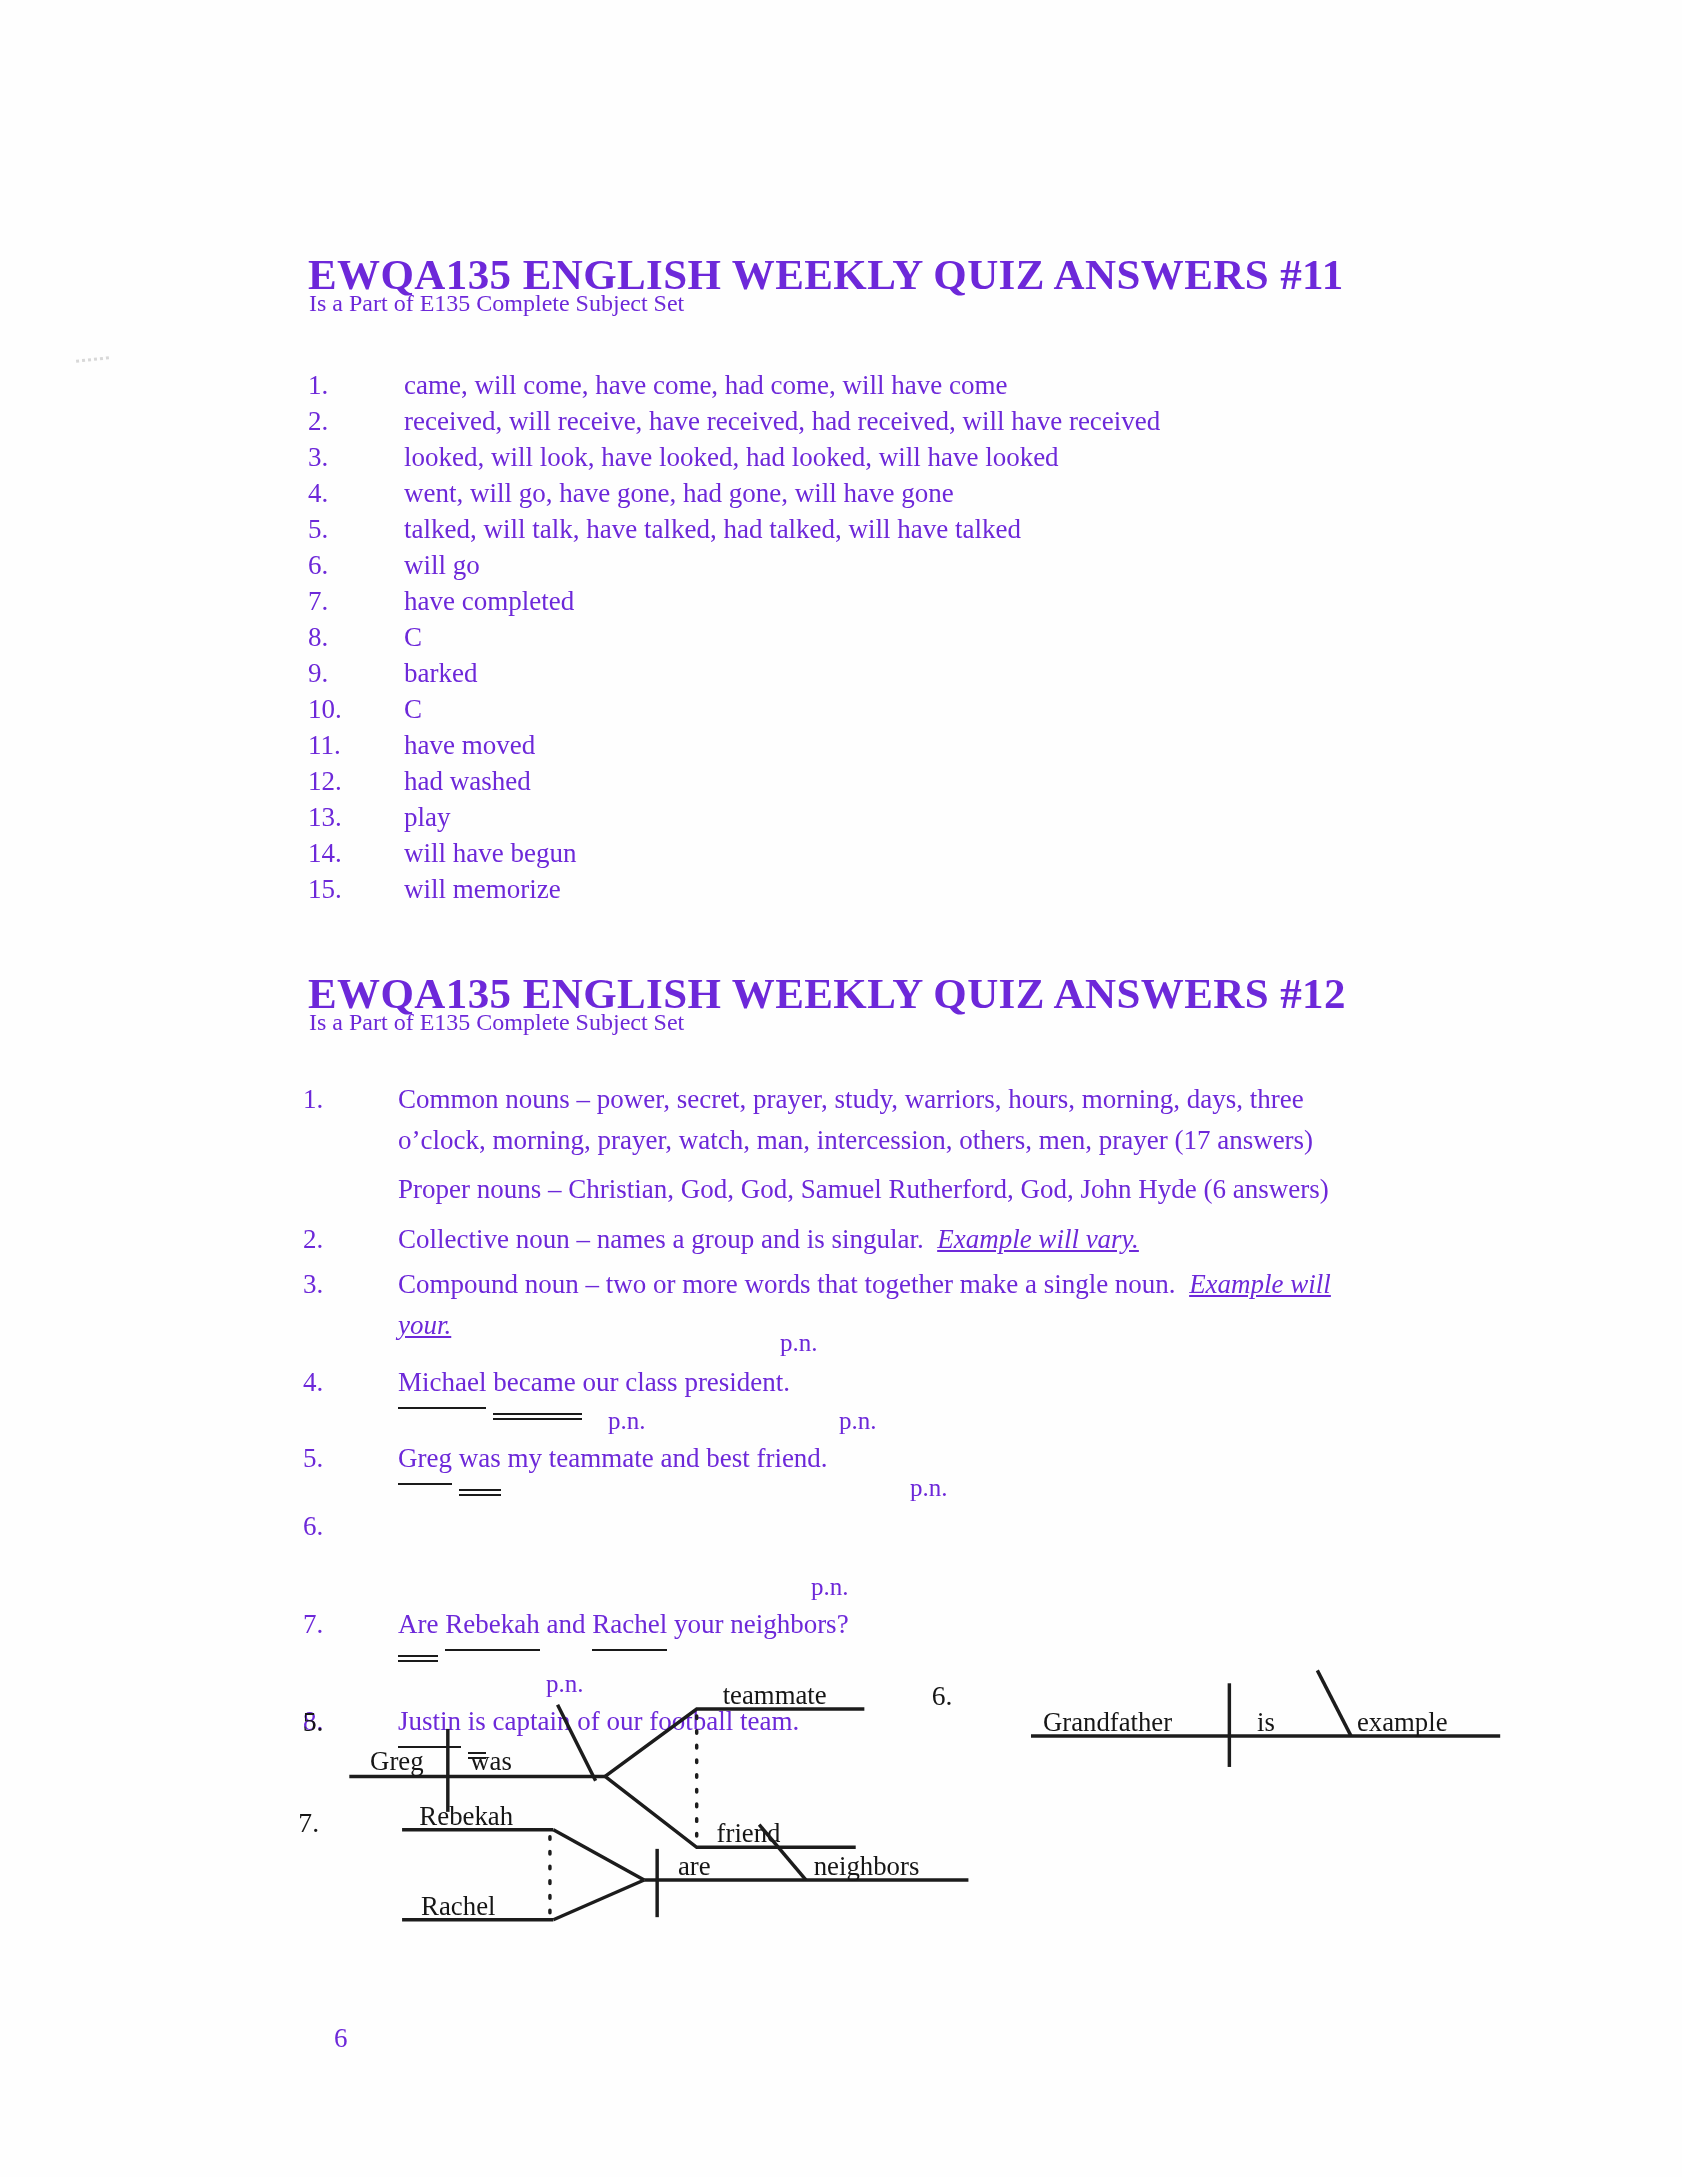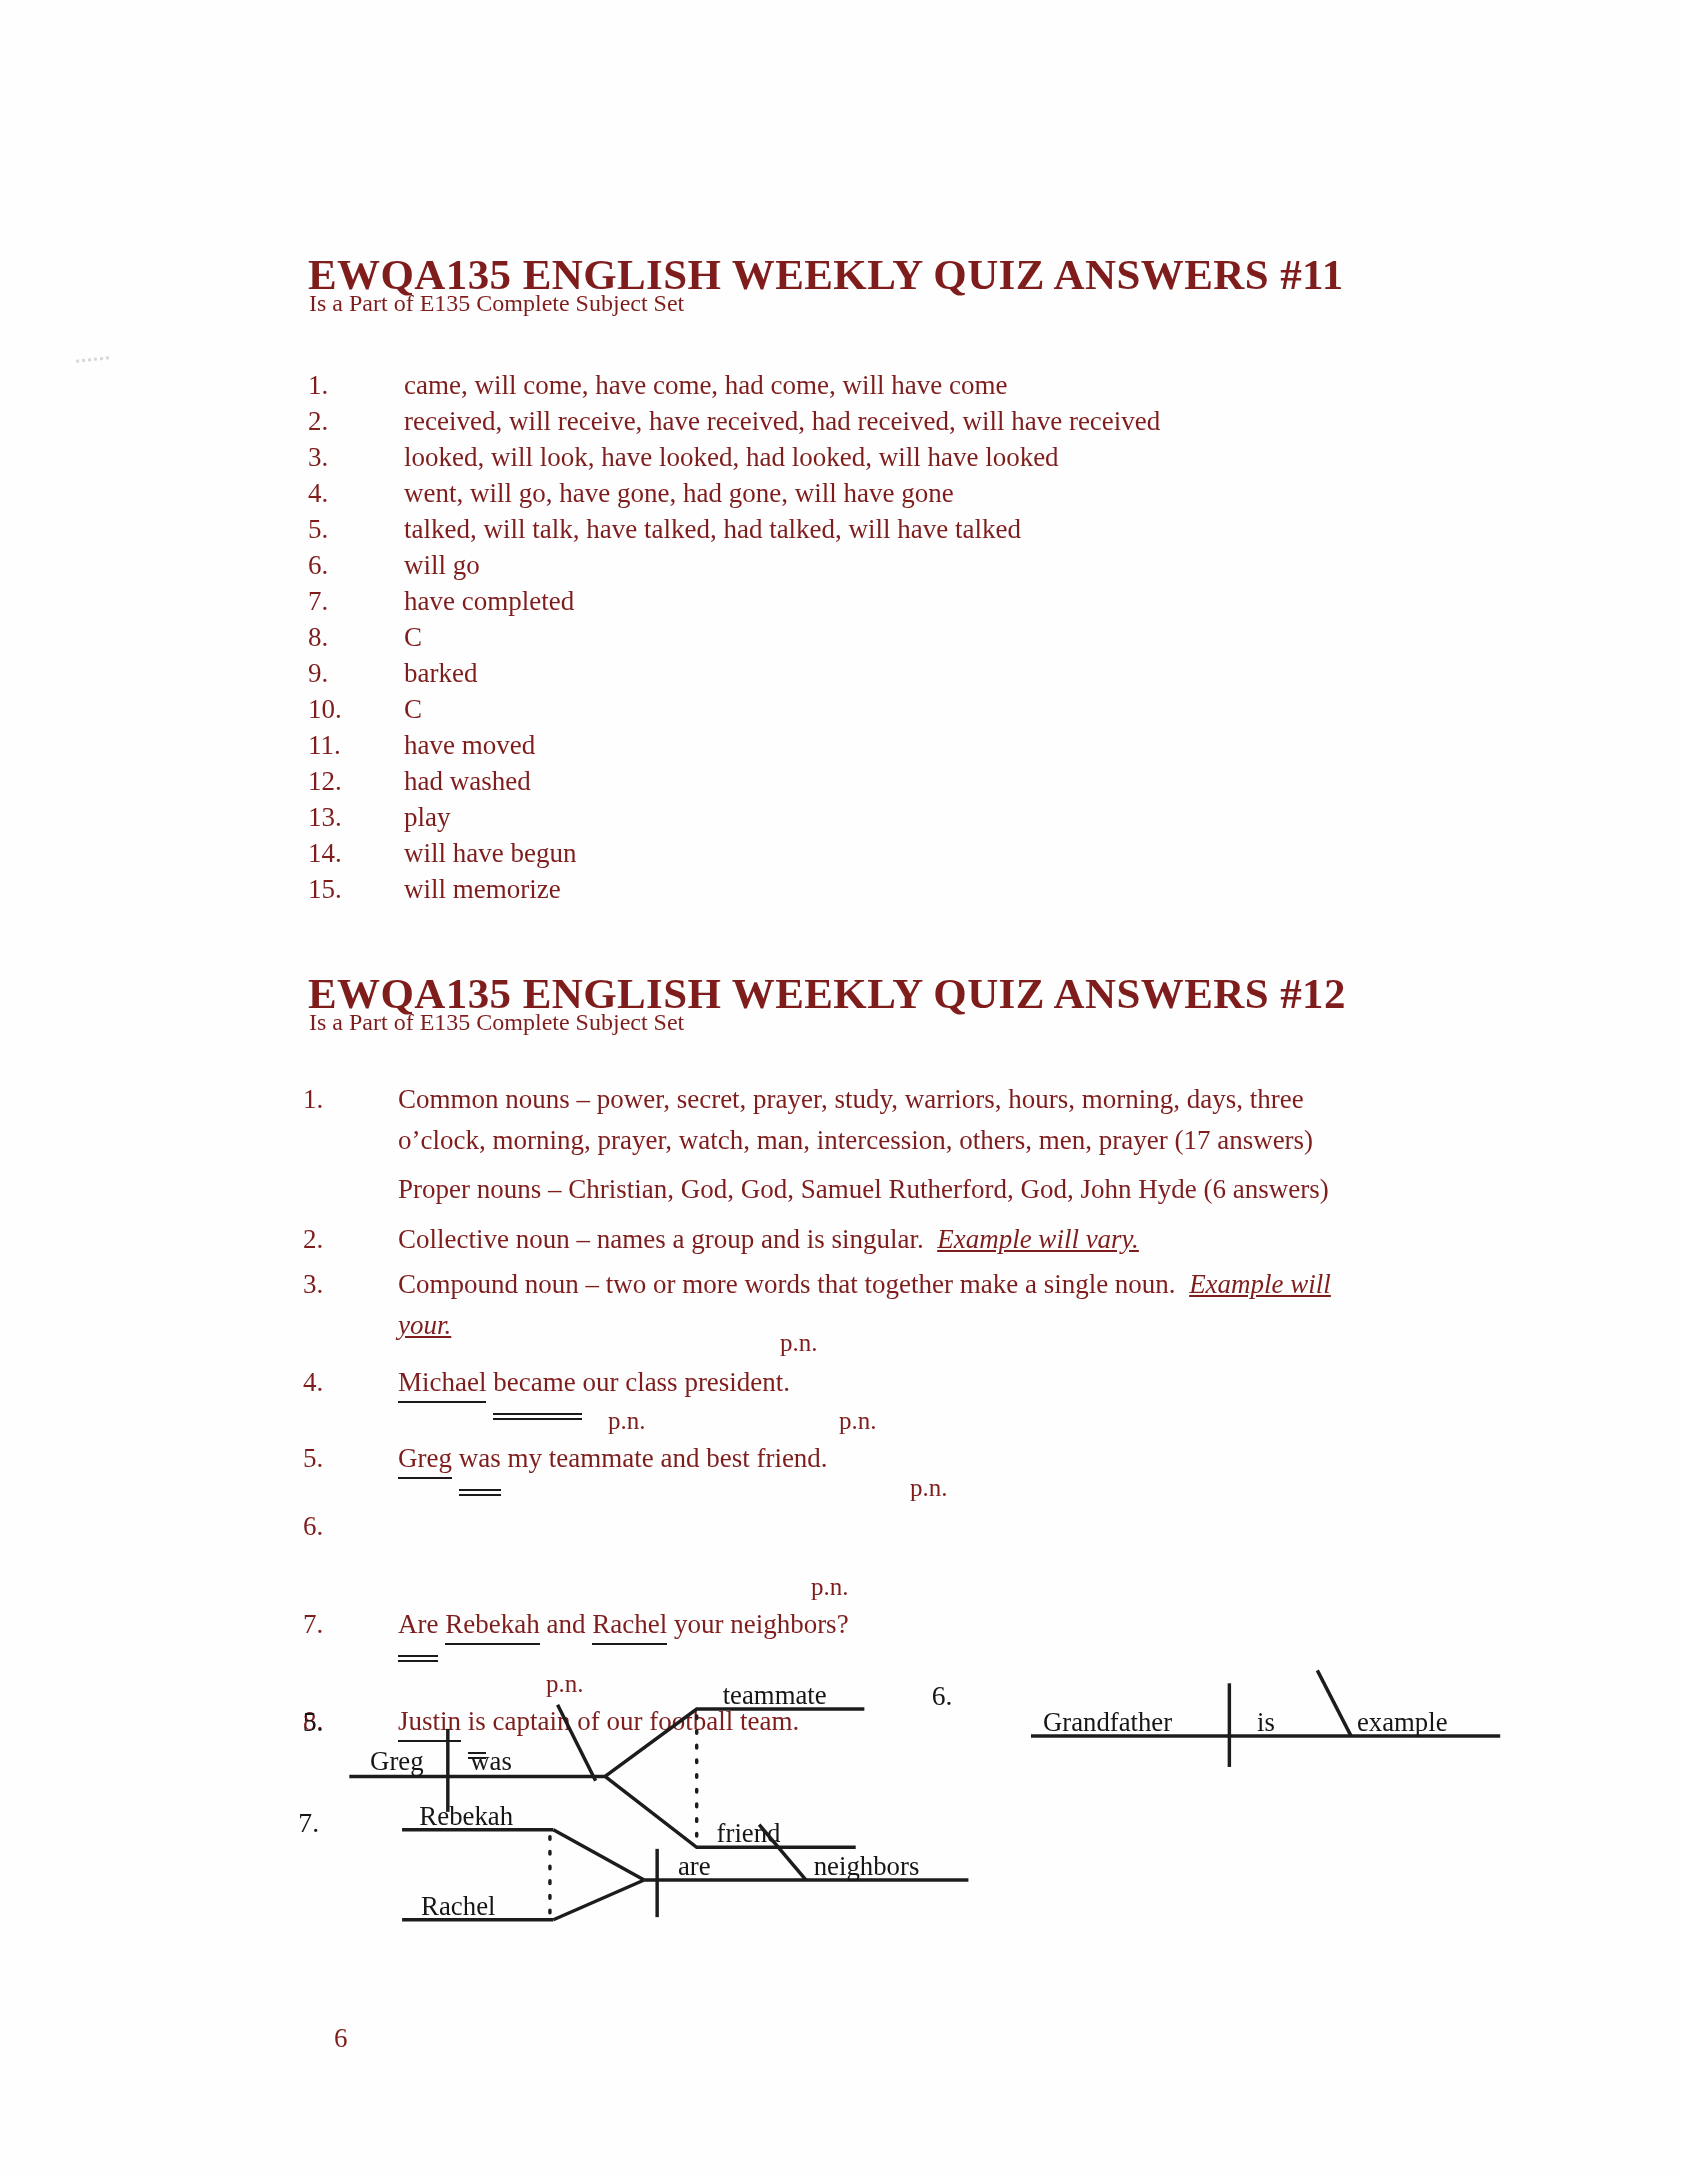--- a/index.html
+++ b/index.html
@@ -2,21 +2,21 @@
 <html style="font-size:14px"><head>
 <meta charset="utf-8">
 <title>Scanned Quiz Answer Sheet</title>
 <style>
   html,body{margin:0;padding:0;background:#e8e8e8;}
   .page{
     position:relative;
     width:1683px;height:2177px;
     background:#fefefe;
     font-family:"Liberation Serif", serif;
-    color:#7f1d1d;
+    color:#6d28d9;
     overflow:hidden;
   }
   .title{
     position:absolute;
     font-weight:bold;
     font-size:43px;
     line-height:1;
     white-space:pre;
     letter-spacing:0.4px;
   }
@@ -39,21 +39,21 @@
     font-size:27px;
     line-height:1.2;
   }
   .line{
     position:absolute;
     font-size:27px;
     line-height:1.2;
     white-space:pre;
   }
   .it{font-style:italic;text-decoration:underline;}
-  .u-s{border-bottom:2.6px solid #1a1a1a;padding-bottom:4px;}
+  .u-s{border-bottom:2.6px solid #1a1a1a;padding-bottom:10px;}
   .u-d{border-bottom:7.8px double #1a1a1a;padding-bottom:16px;}
   .pn{
     position:absolute;
     font-size:25px;
     line-height:1;
     white-space:pre;
   }
   .pagenum{
     position:absolute;
     font-size:27px;

